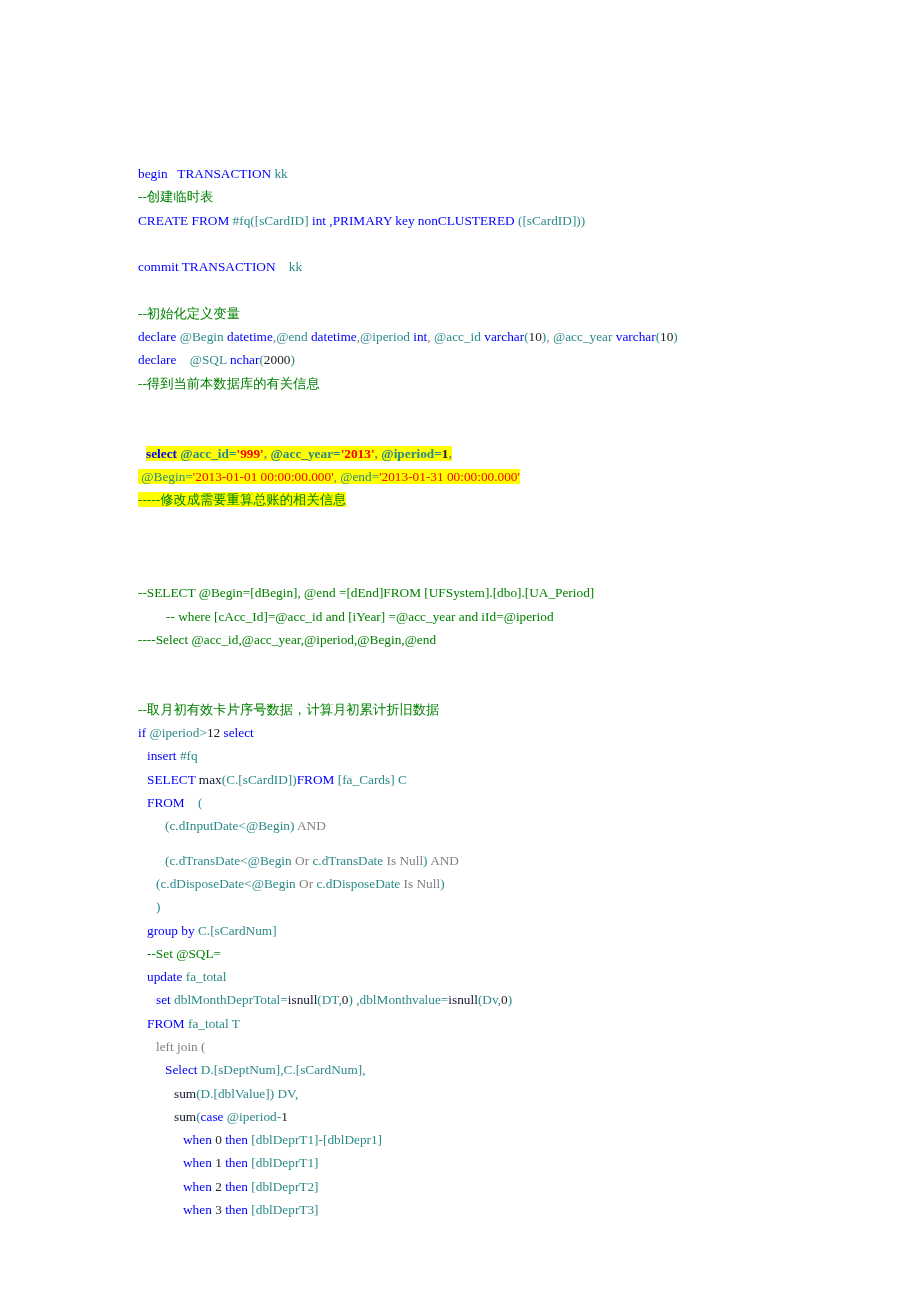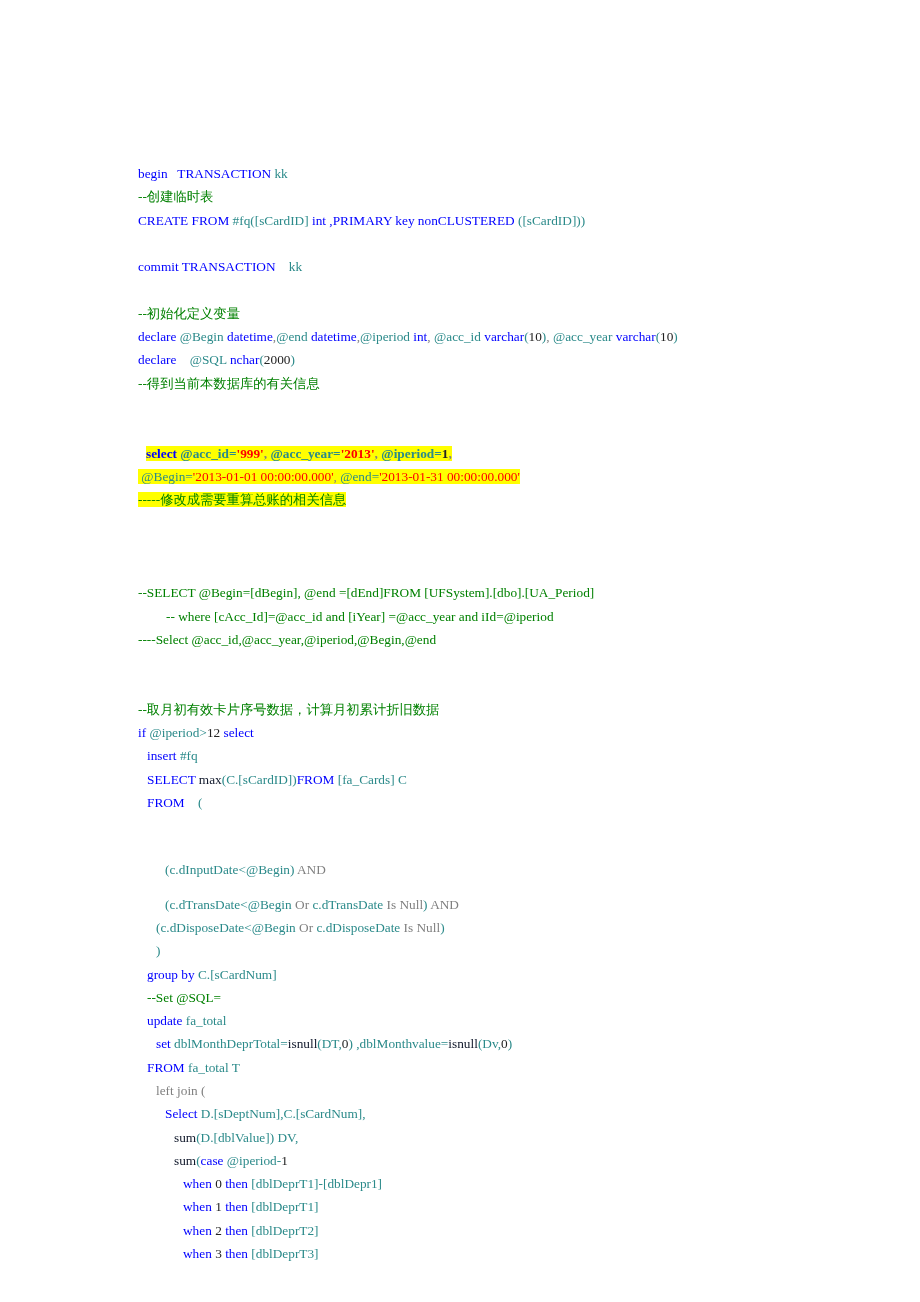--- a/index.html
+++ b/index.html
@@ -73,21 +73,21 @@
       <div class="code-line" style="padding-left: 0px;"><span><span class="cmt">--SELECT @Begin=[dBegin], @end =[dEnd]FROM [UFSystem].[dbo].[UA_Period]</span></span></div>
       <div class="code-line" style="padding-left: 0px; margin-left: 28px;"><span><span class="cmt">-- where [cAcc_Id]=@acc_id and [iYear] =@acc_year and iId=@iperiod</span></span></div>
       <div class="code-line" style="padding-left: 0px;"><span><span class="cmt">----Select @acc_id,@acc_year,@iperiod,@Begin,@end</span></span></div>
       <div class="code-line blank" style="padding-left: 0px;">&nbsp;</div>
       <div class="code-line blank" style="padding-left: 0px;">&nbsp;</div>
       <div class="code-line" style="padding-left: 0px;"><span><span class="cmt">--取月初有效卡片序号数据，计算月初累计折旧数据</span></span></div>
       <div class="code-line" style="padding-left: 0px;"><span><span class="kw">if </span><span class="id">@iperiod&gt;</span><span class="num">12 </span><span class="kw">select</span></span></div>
       <div class="code-line" style="padding-left: 9px;"><span><span class="kw">insert </span><span class="id">#fq</span></span></div>
       <div class="code-line" style="padding-left: 9px;"><span><span class="kw">SELECT </span><span class="fn">max</span><span class="id">(C.[sCardID])</span><span class="kw">FROM </span><span class="id">[fa_Cards] C</span></span></div>
       <div class="code-line" style="padding-left: 9px;"><span><span class="kw">FROM </span><span class="id">   (</span></span></div>
-      <div class="code-line" style="padding-left: 27px; margin-top: 44px;"><span><span class="id">(c.dInputDate&lt;@Begin) </span><span class="op">AND</span></span></div>
+      <div class="code-line" style="padding-left: 27px;"><span><span class="id">(c.dInputDate&lt;@Begin) </span><span class="op">AND</span></span></div>
       <div class="code-line" style="padding-left: 27px; margin-top: 11px;"><span><span class="id">(c.dTransDate&lt;@Begin </span><span class="op">Or </span><span class="id">c.dTransDate </span><span class="op">Is Null</span><span class="id">) </span><span class="op">AND</span></span></div>
       <div class="code-line" style="padding-left: 18px;"><span><span class="id">(c.dDisposeDate&lt;@Begin </span><span class="op">Or </span><span class="id">c.dDisposeDate </span><span class="op">Is Null</span><span class="id">)</span></span></div>
       <div class="code-line" style="padding-left: 18px;"><span><span class="id">)</span></span></div>
       <div class="code-line" style="padding-left: 9px;"><span><span class="kw">group by </span><span class="id">C.[sCardNum]</span></span></div>
       <div class="code-line" style="padding-left: 9px;"><span><span class="cmt">--Set @SQL=</span></span></div>
       <div class="code-line" style="padding-left: 9px;"><span><span class="kw">update </span><span class="id">fa_total</span></span></div>
       <div class="code-line" style="padding-left: 18px;"><span><span class="kw">set </span><span class="id">dblMonthDeprTotal=</span><span class="fn">isnull</span><span class="id">(DT,</span><span class="num">0</span><span class="id">) ,dblMonthvalue=</span><span class="fn">isnull</span><span class="id">(Dv,</span><span class="num">0</span><span class="id">)</span></span></div>
       <div class="code-line" style="padding-left: 9px;"><span><span class="kw">FROM </span><span class="id">fa_total T</span></span></div>
       <div class="code-line" style="padding-left: 18px;"><span><span class="op">left join (</span></span></div>
       <div class="code-line" style="padding-left: 27px;"><span><span class="kw">Select </span><span class="id">D.[sDeptNum],C.[sCardNum],</span></span></div>

